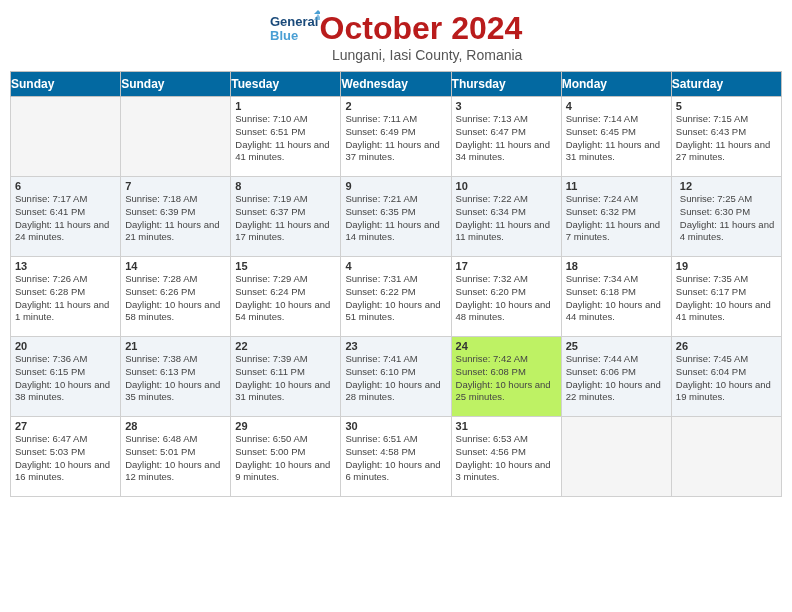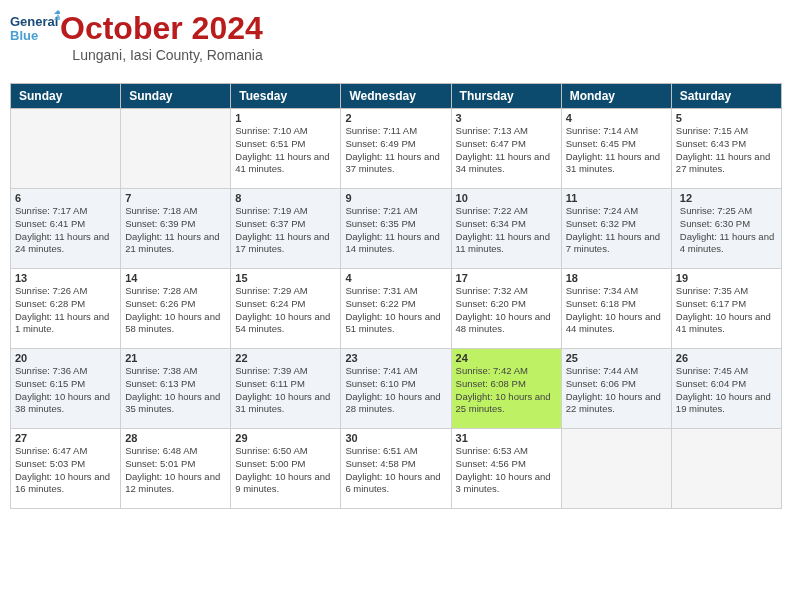--- a/index.html
+++ b/index.html
@@ -11,23 +11,23 @@
       overflow: hidden;
     }
     .page {
       width: 792px;
       height: 612px;
       background: #fff;
       padding: 10px;
     }
     .header {
       display: flex;
-      justify-content: flex-start;
+      justify-content: center;
       align-items: flex-start;
-      margin-bottom: 20px;
+      margin-bottom: 8px;
     }
     .logo {
       display: flex;
       flex-direction: column;
       align-items: flex-start;
     }
     .title-area {
       text-align: right;
     }
     .month-title {
@@ -37,25 +37,25 @@
     }
     .location {
       font-size: 14px;
       color: #555;
     }
     .calendar {
       width: 100%;
       border-collapse: collapse;
     }
     .calendar th {
-      background: #0c4a6e;
+      background: #0369a1;
       color: #fff;
       font-size: 12px;
       font-weight: bold;
-      padding: 5px 8px;
+      padding: 5px 0;
       text-align: left;
       border: 1px solid #c0c0c0;
     }
     .calendar td {
       border: 1px solid #d0d0d0;
       vertical-align: top;
       padding: 3px 4px;
       width: 110px;
       height: 80px;
       font-size: 10px;

